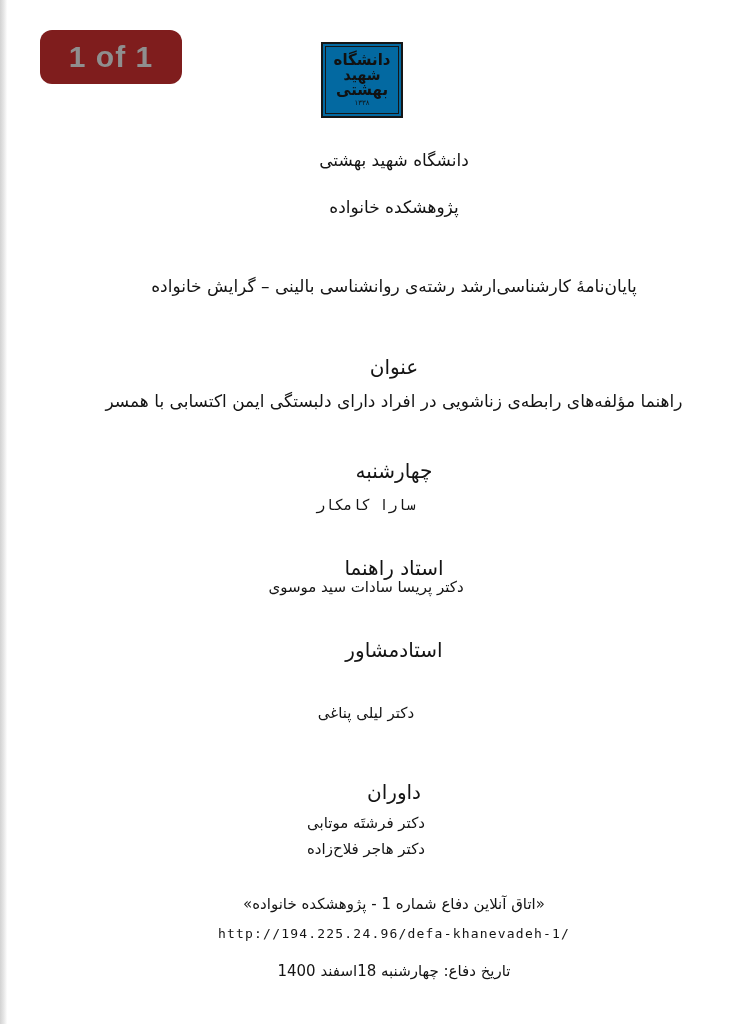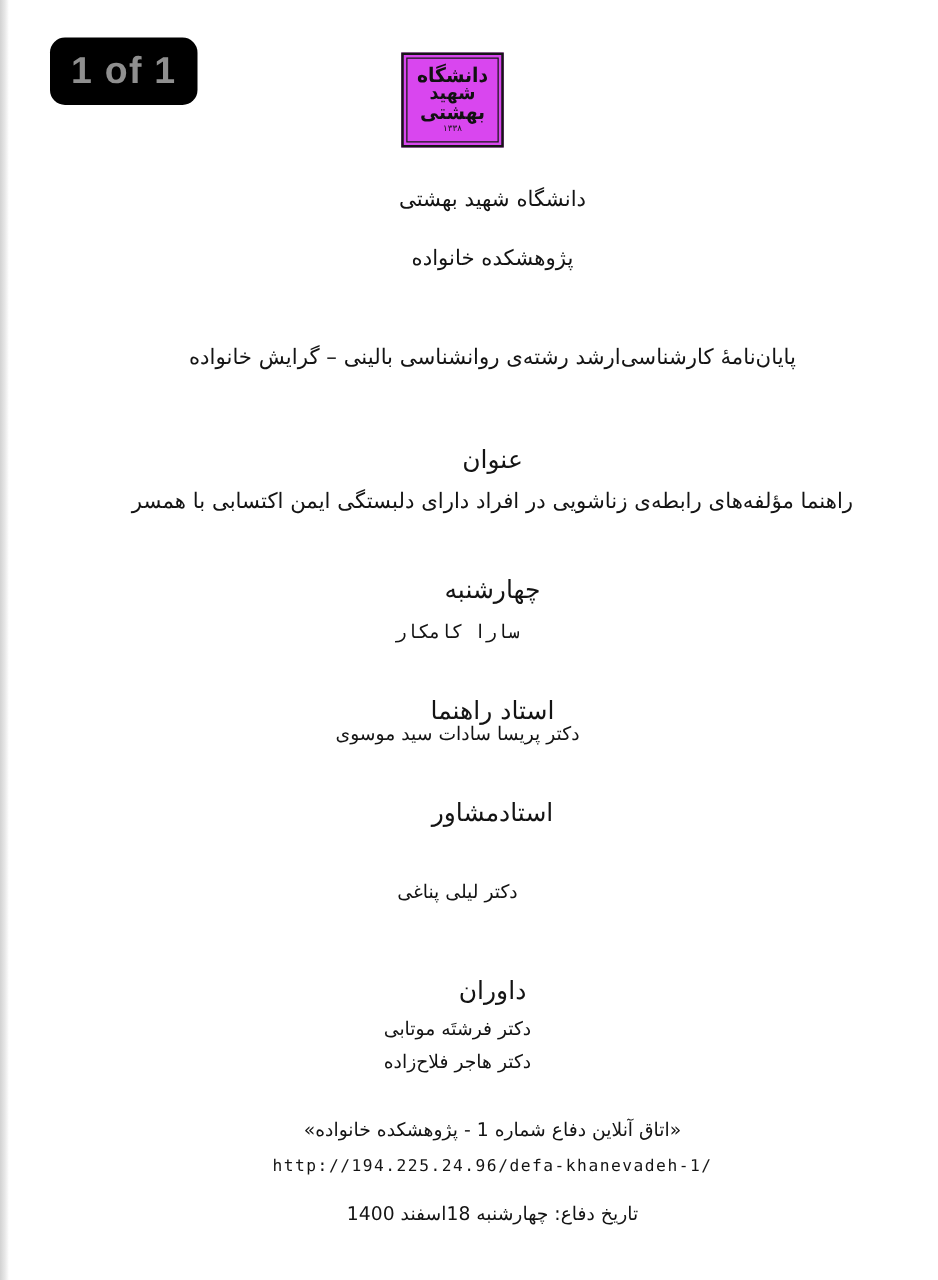--- a/index.html
+++ b/index.html
@@ -8,30 +8,30 @@
     background:#ffffff;color:#111111;
     font-family:"DejaVu Sans", sans-serif;
   }
   
   .edge-strip{
     position:absolute;left:0;top:0;width:7px;height:1024px;
     background:linear-gradient(to right,#d2d2d2,#e7e7e7 55%,#fdfdfd);
   }
   
   .page-badge{
-    position:absolute;left:40px;top:30px;width:118px;height:54px;
-    background:#000000;border-radius:12px;
+    position:absolute;left:40px;top:30px;width:142px;height:54px;
+    background:#7f1d1d;border-radius:12px;
     display:flex;align-items:center;justify-content:center;
     font-family:"Liberation Sans", sans-serif;
     font-weight:bold;font-size:30px;color:#8f8f8f;letter-spacing:1px;
   }
   
   .logo{
     position:absolute;top:42px;left:321px;width:82px;height:76px;
-    border:2px solid #161616;box-sizing:border-box;padding:2px;background:#d946ef;
+    border:2px solid #161616;box-sizing:border-box;padding:2px;background:#0369a1;
   }
   .logo-inner{
     width:100%;height:100%;border:1px solid #161616;box-sizing:border-box;
     display:flex;flex-direction:column;align-items:center;justify-content:center;
     direction:rtl;line-height:1.02;overflow:hidden;
   }
   .logo-l{font-weight:bold;font-size:14px;transform:scaleY(1.08);}
   .logo-l.big{font-size:15px;}
   .logo-year{font-size:7px;margin-top:2px;}
   

